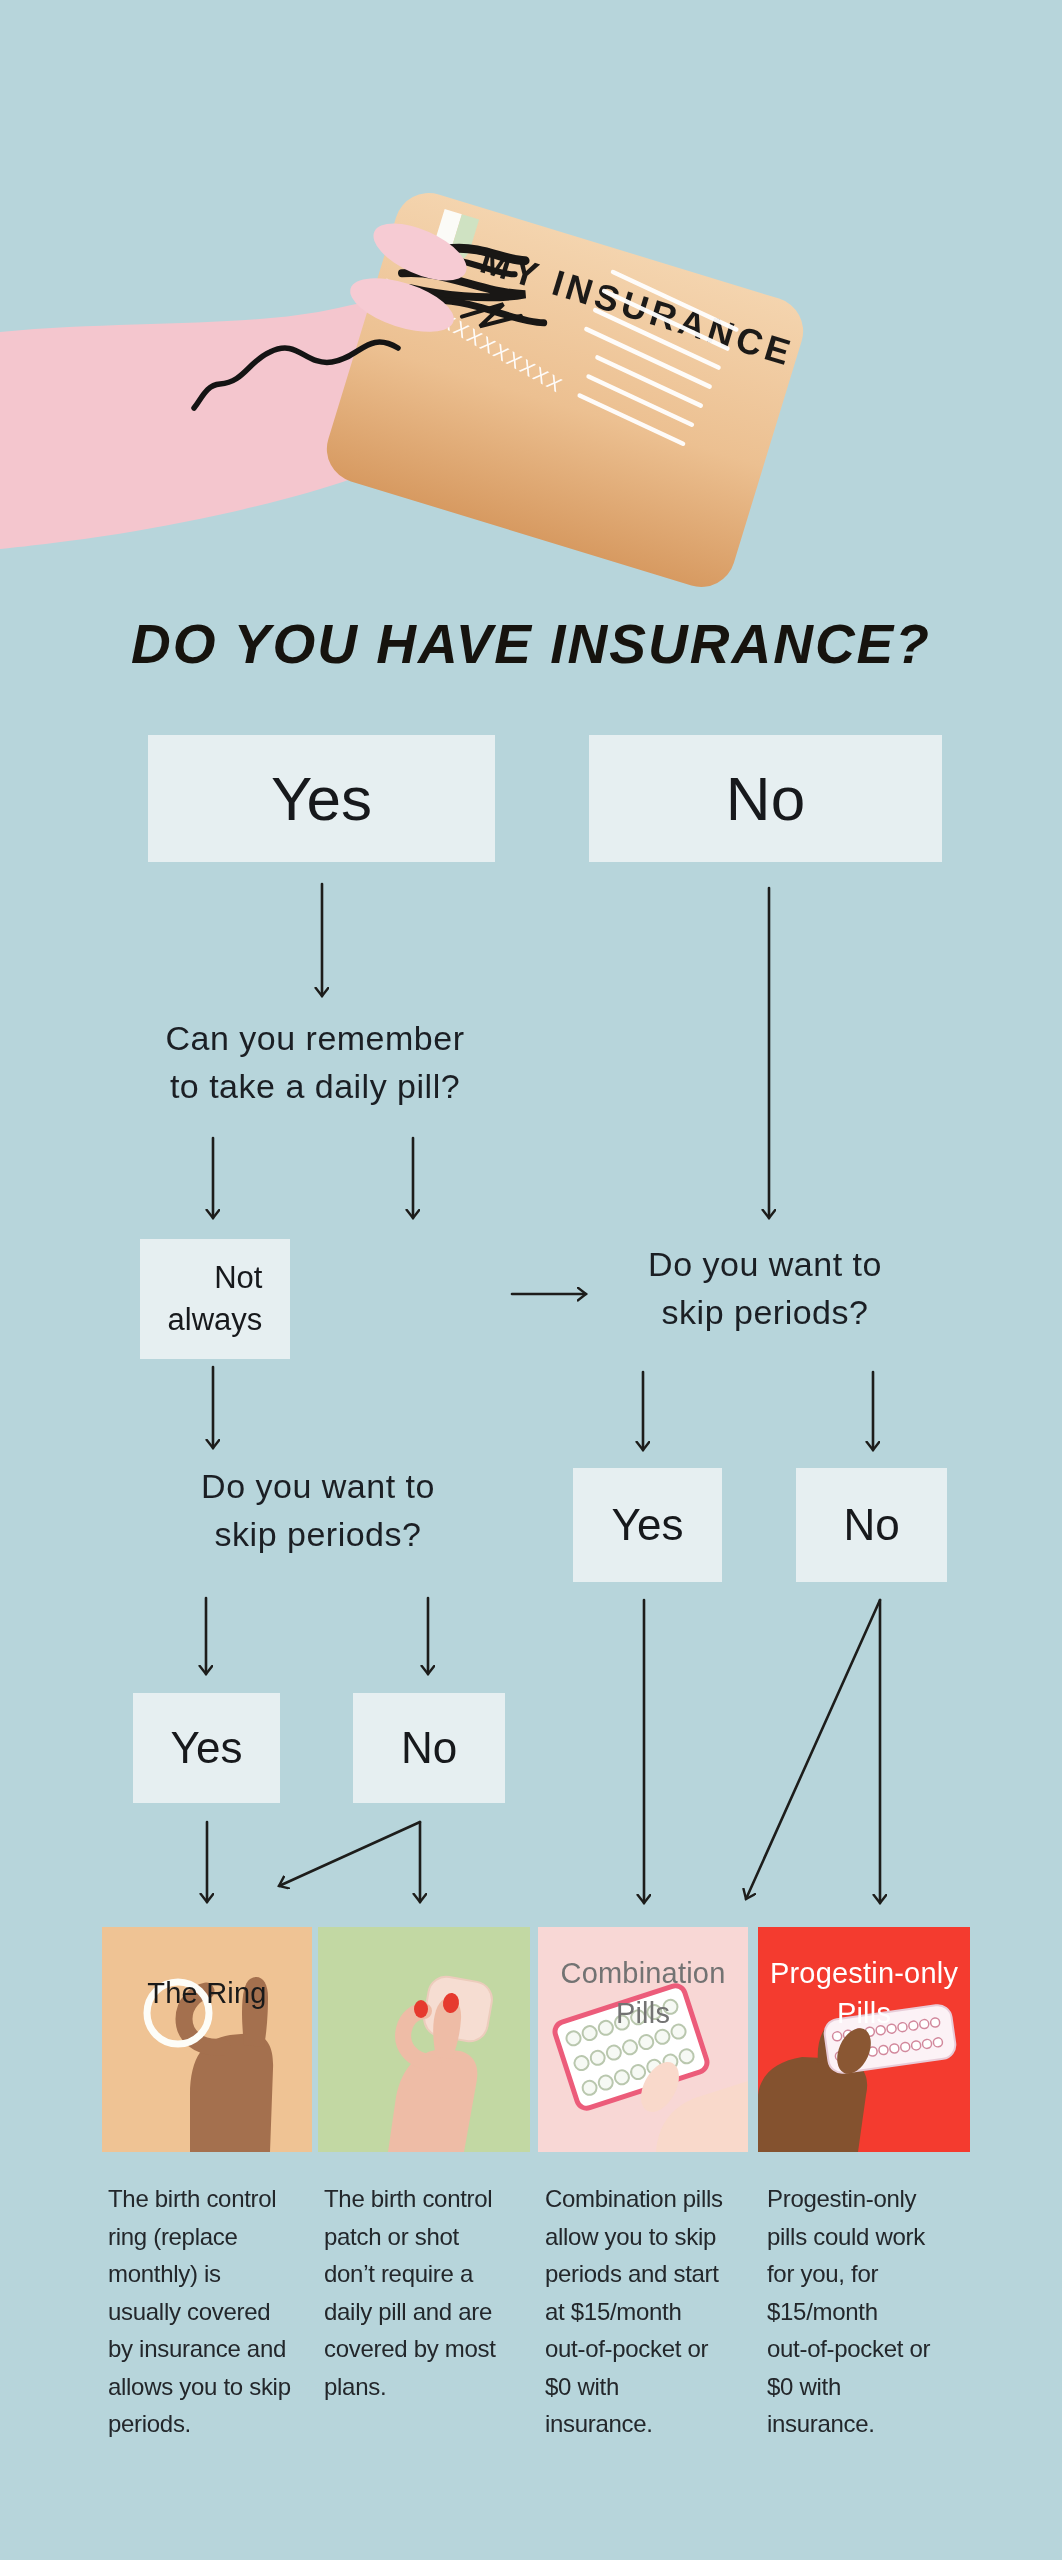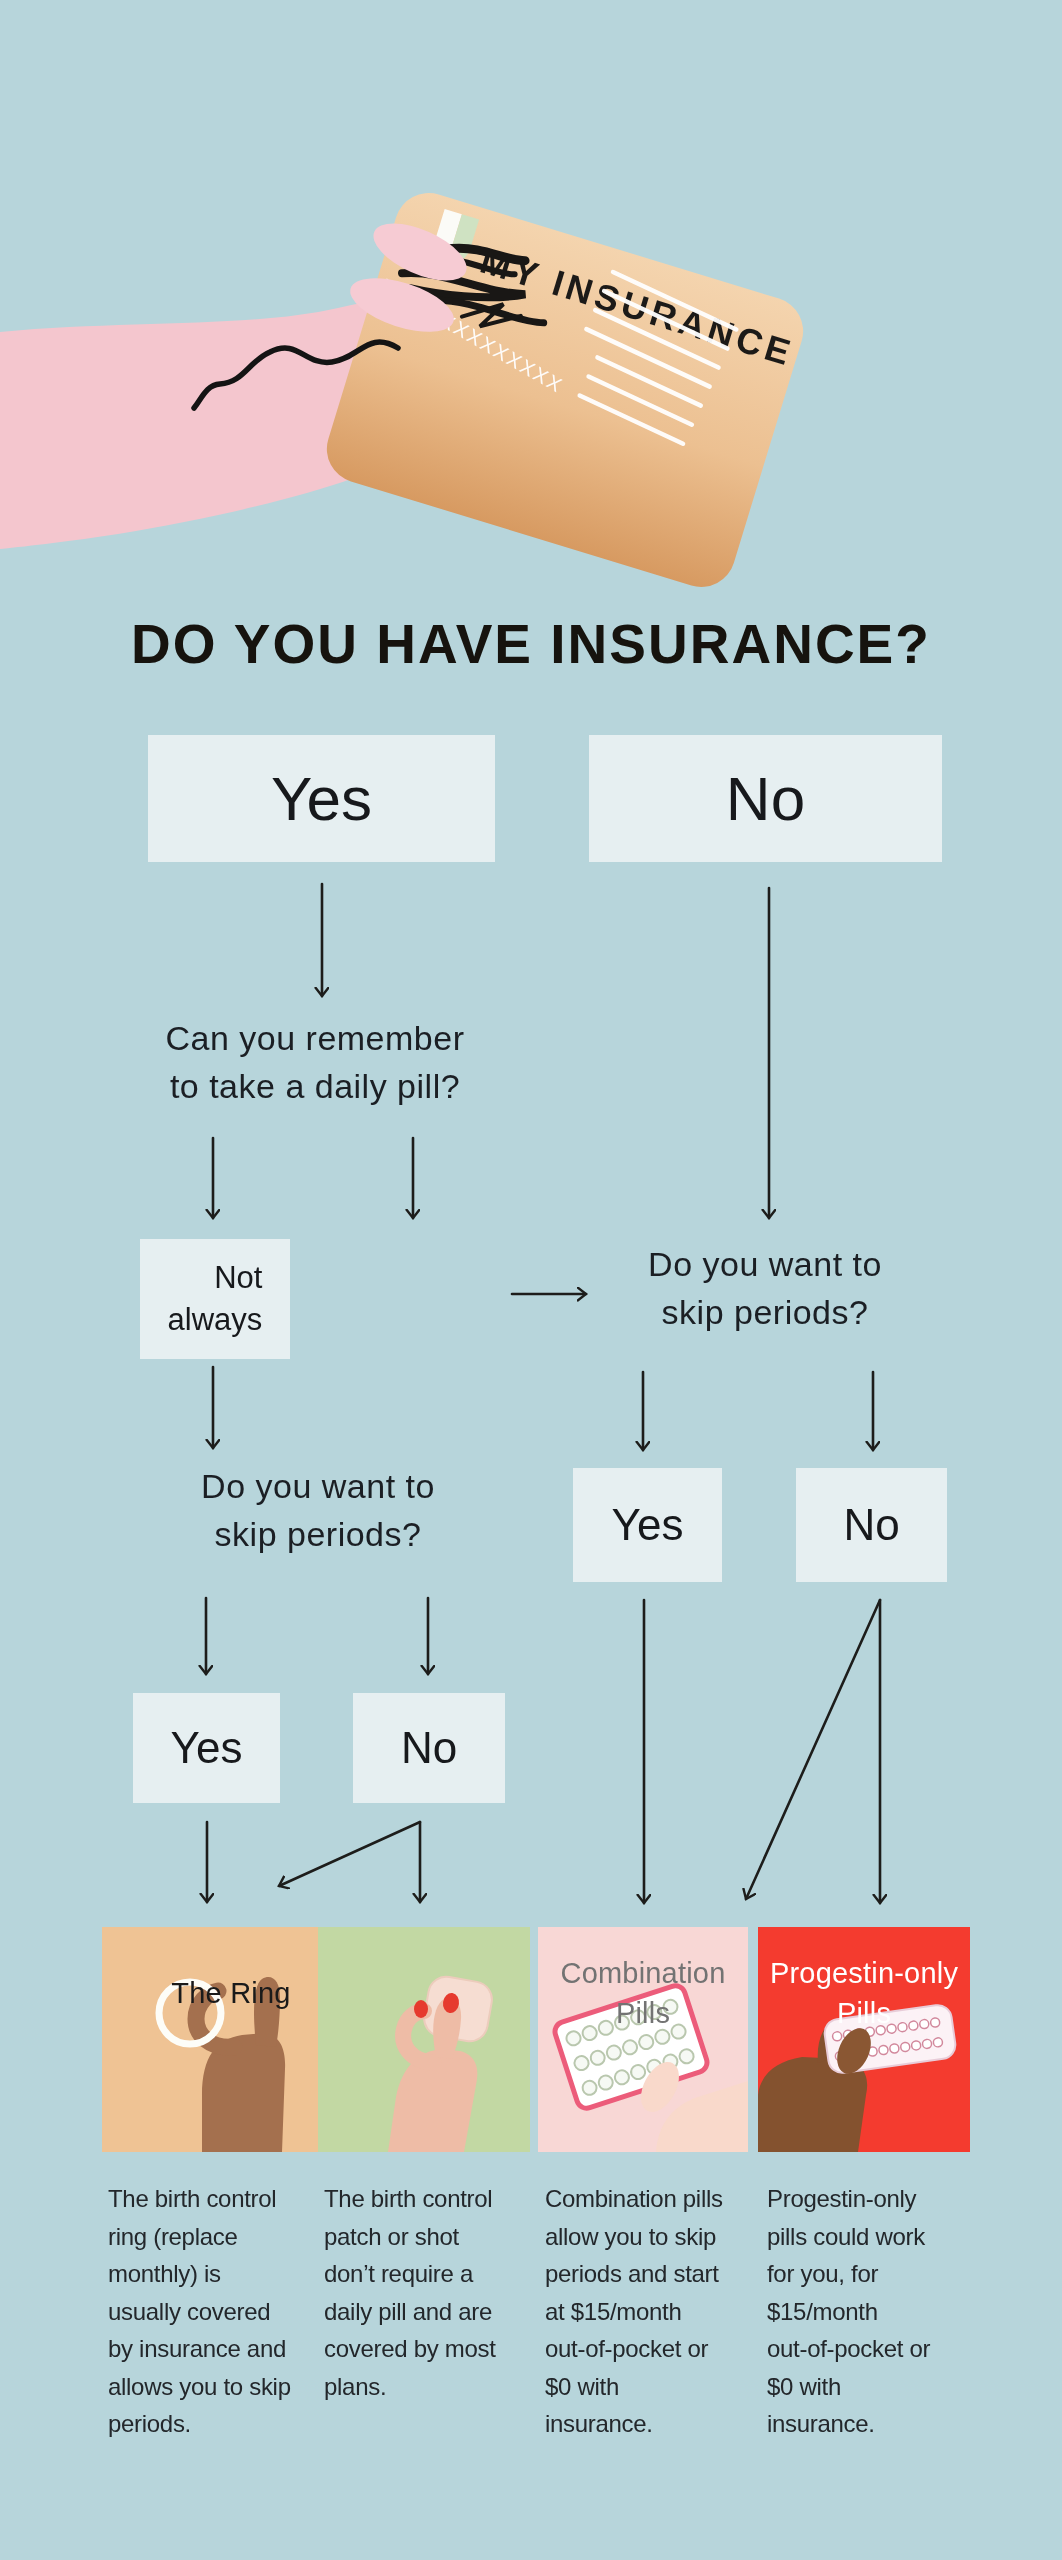--- a/index.html
+++ b/index.html
@@ -7,21 +7,21 @@
     position:relative;width:1062px;height:2560px;margin:0 auto;
     background:#b7d5db;overflow:hidden;
     font-family:"Liberation Sans",sans-serif;color:#1d2125;
   }
   svg{display:block}
   .illus{position:absolute;left:0;top:0;z-index:0}
   .arrows{position:absolute;left:0;top:0;z-index:1}
   .title{
     position:absolute;left:0;right:0;top:612px;z-index:2;
     text-align:center;font-size:55px;font-weight:700;letter-spacing:2px;
-    color:#16130e;white-space:nowrap;
+    color:#16130e;white-space:nowrap;font-style:italic;
   }
   .box{
     position:absolute;z-index:2;background:#e6eff1;
     display:flex;align-items:center;justify-content:center;
     text-align:right;color:#17191c;white-space:pre-line;
   }
   .box--big{font-size:62px;line-height:1.05;}
   .box--mid{font-size:44px;line-height:1.05;}
   .box--small{font-size:31px;line-height:42px;}
   .question{
@@ -138,21 +138,21 @@
 
   <div class="box box--mid" style="left: 573px; top: 1468px; width: 149px; height: 114px; background-color: rgb(230, 239, 241);">Yes</div>
   <div class="box box--mid" style="left: 796px; top: 1468px; width: 151px; height: 114px; background-color: rgb(230, 239, 241);">No</div>
 
   <div class="question" style="left:118px;top:1462px;">Do you want to
 skip periods?</div>
 
   <div class="box box--mid" style="left: 133px; top: 1693px; width: 147px; height: 110px; background-color: rgb(230, 239, 241);">Yes</div>
   <div class="box box--mid" style="left: 353px; top: 1693px; width: 152px; height: 110px; background-color: rgb(230, 239, 241);">No</div>
 
-  <div class="card" style="left: 102px; width: 210px; background-color: rgb(239, 195, 148); padding-left: 24px;">
+  <div class="card" style="left: 102px; width: 210px; background-color: rgb(239, 195, 148);">
     <svg class="card-illus" viewBox="0 0 210 225">
       <path d="M88,225 L88,168 C88,130 102,112 128,108 L150,106 C166,108 172,122 171,142 L168,225 Z" fill="#a4704e"></path>
       <path d="M142,118 C138,80 140,58 148,52 C158,46 166,54 166,70 C166,92 164,108 162,120 Z" fill="#a4704e"></path>
       <path d="M120,120 C96,122 82,108 82,92 C82,76 94,66 104,64" stroke="#a4704e" stroke-width="17" fill="none" stroke-linecap="round"></path>
       <circle cx="76" cy="86" r="31" fill="none" stroke="#fdfdf8" stroke-width="7"></circle>
     </svg>
     <div class="card-title" style="color: rgb(26, 26, 26);">The Ring</div>
   </div>
 
   <div class="card" style="left: 318px; width: 212px; background-color: rgb(194, 216, 163);">

